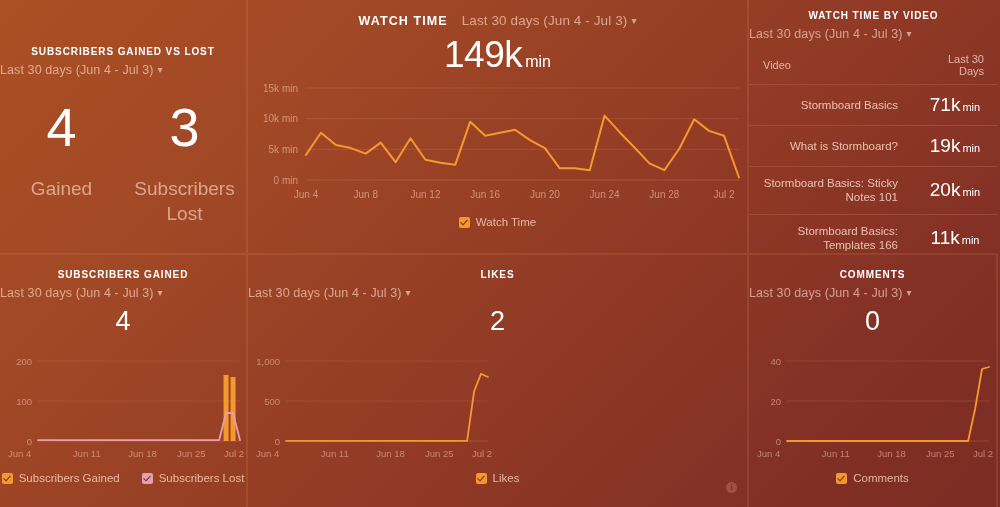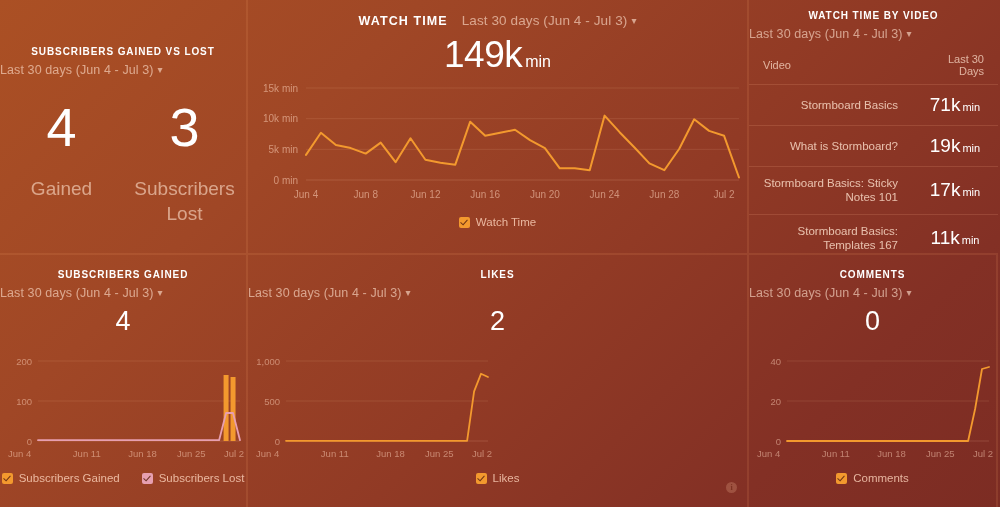--- a/index.html
+++ b/index.html
@@ -278,24 +278,24 @@
           <tr>
             <td class="wtbv-name">Stormboard Basics</td>
             <td class="wtbv-val"><span class="v">71k</span><span class="u">min</span></td>
           </tr>
           <tr>
             <td class="wtbv-name">What is Stormboard?</td>
             <td class="wtbv-val"><span class="v">19k</span><span class="u">min</span></td>
           </tr>
           <tr>
             <td class="wtbv-name">Stormboard Basics: Sticky Notes 101</td>
-            <td class="wtbv-val"><span class="v">17k</span><span class="u">min</span></td>
+            <td class="wtbv-val"><span class="v">20k</span><span class="u">min</span></td>
           </tr>
           <tr>
-            <td class="wtbv-name">Stormboard Basics: Templates 167</td>
+            <td class="wtbv-name">Stormboard Basics: Templates 166</td>
             <td class="wtbv-val"><span class="v">11k</span><span class="u">min</span></td>
           </tr>
         </tbody>
     </table>
   </div>
 
   <div class="panel mpanel nb" id="p-subs-gained">
     <div class="ptitle">Subscribers Gained</div>
     <div class="prange">
       <span>Last 30 days (Jun 4 - Jul 3)</span><span class="chev">▾</span>

